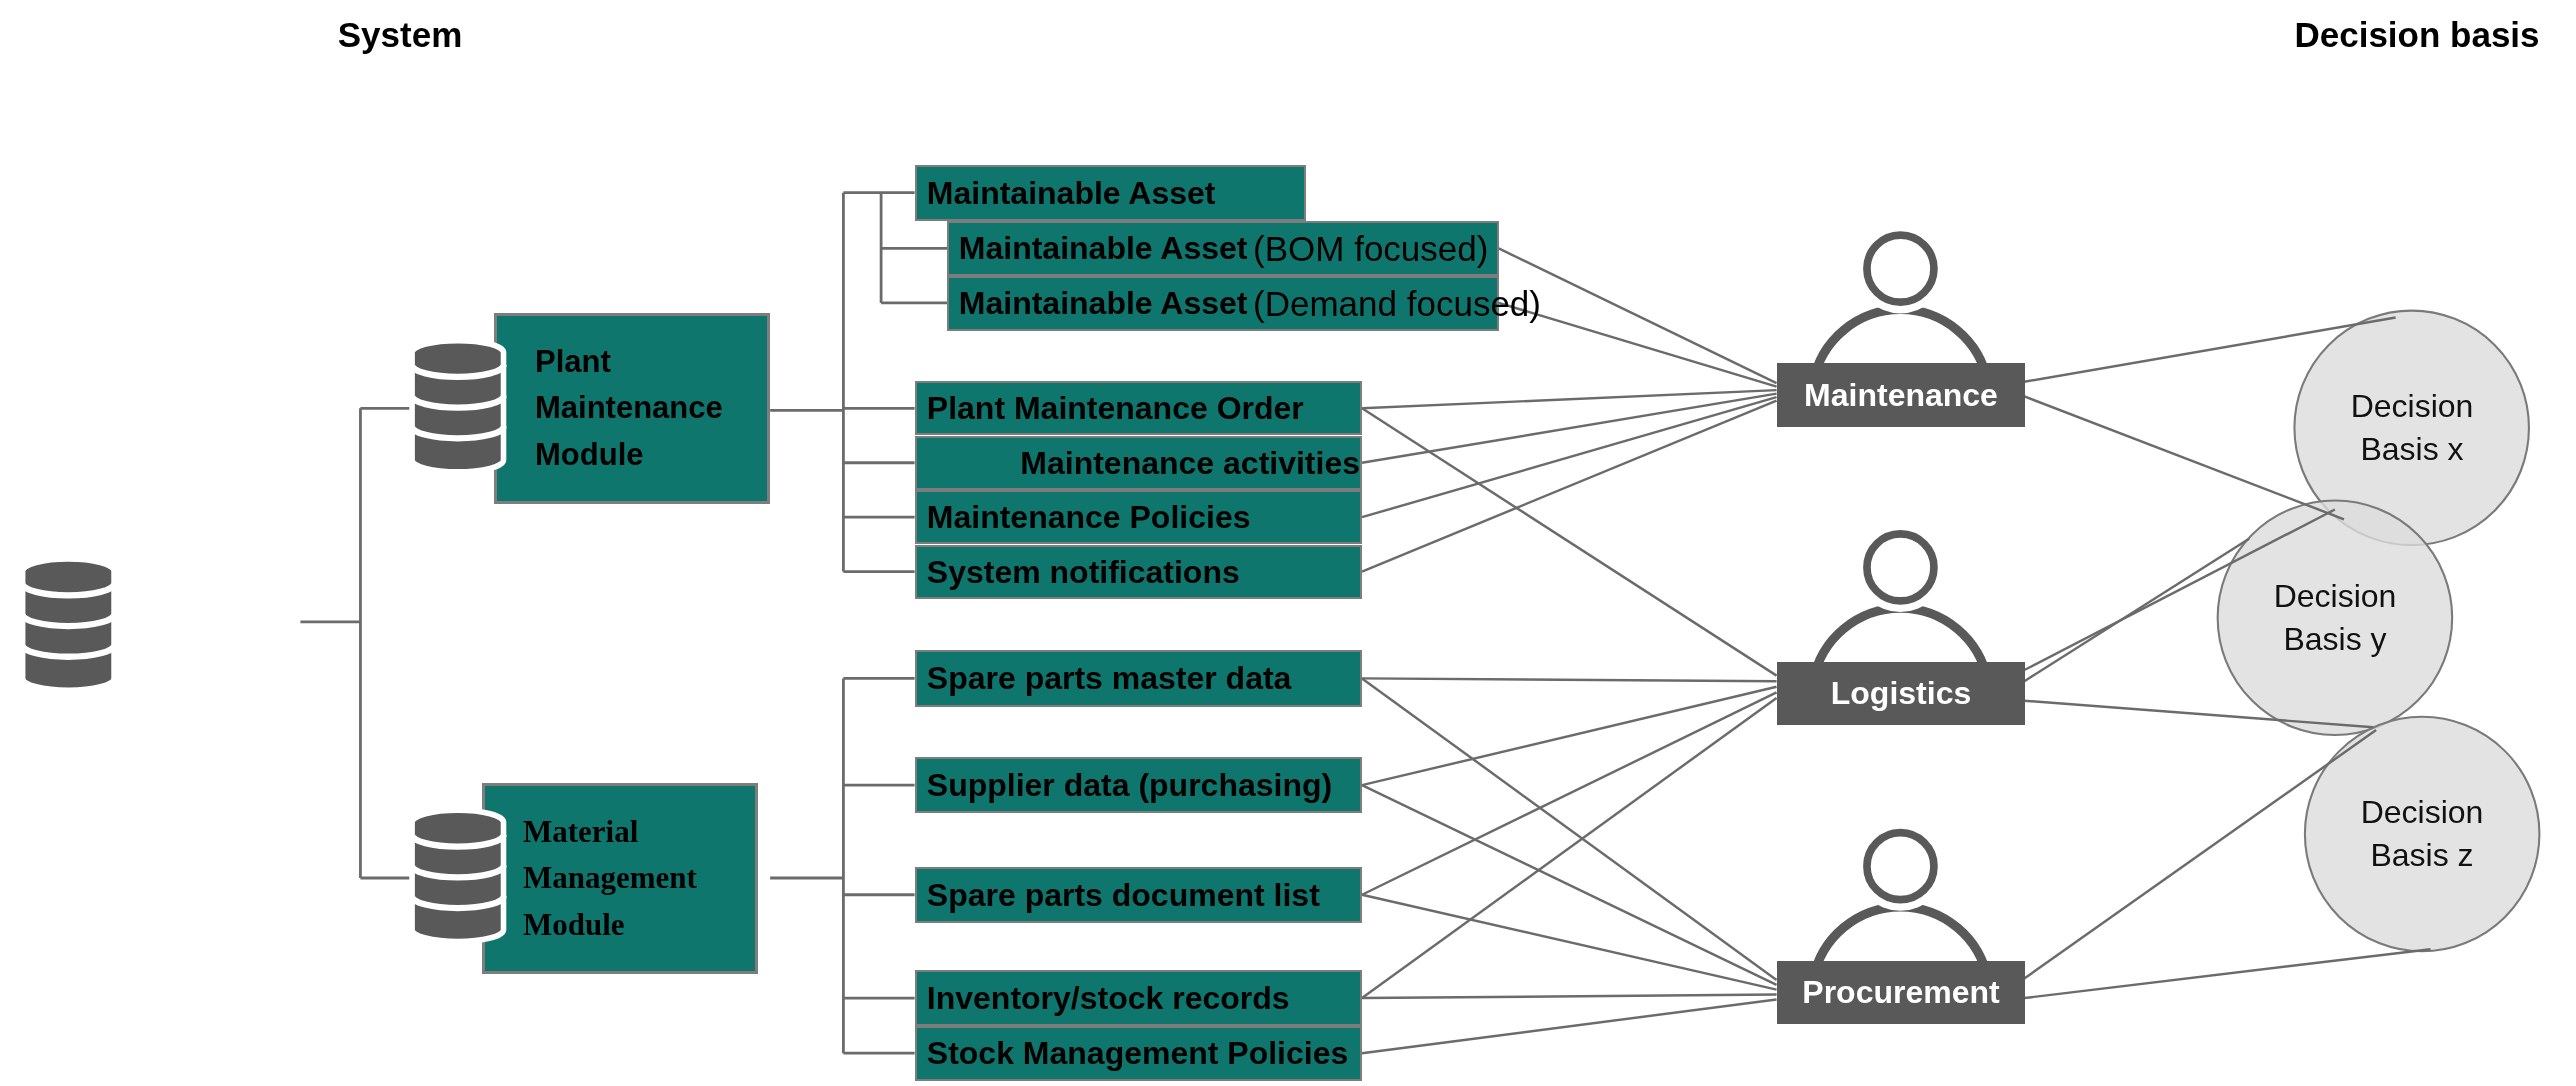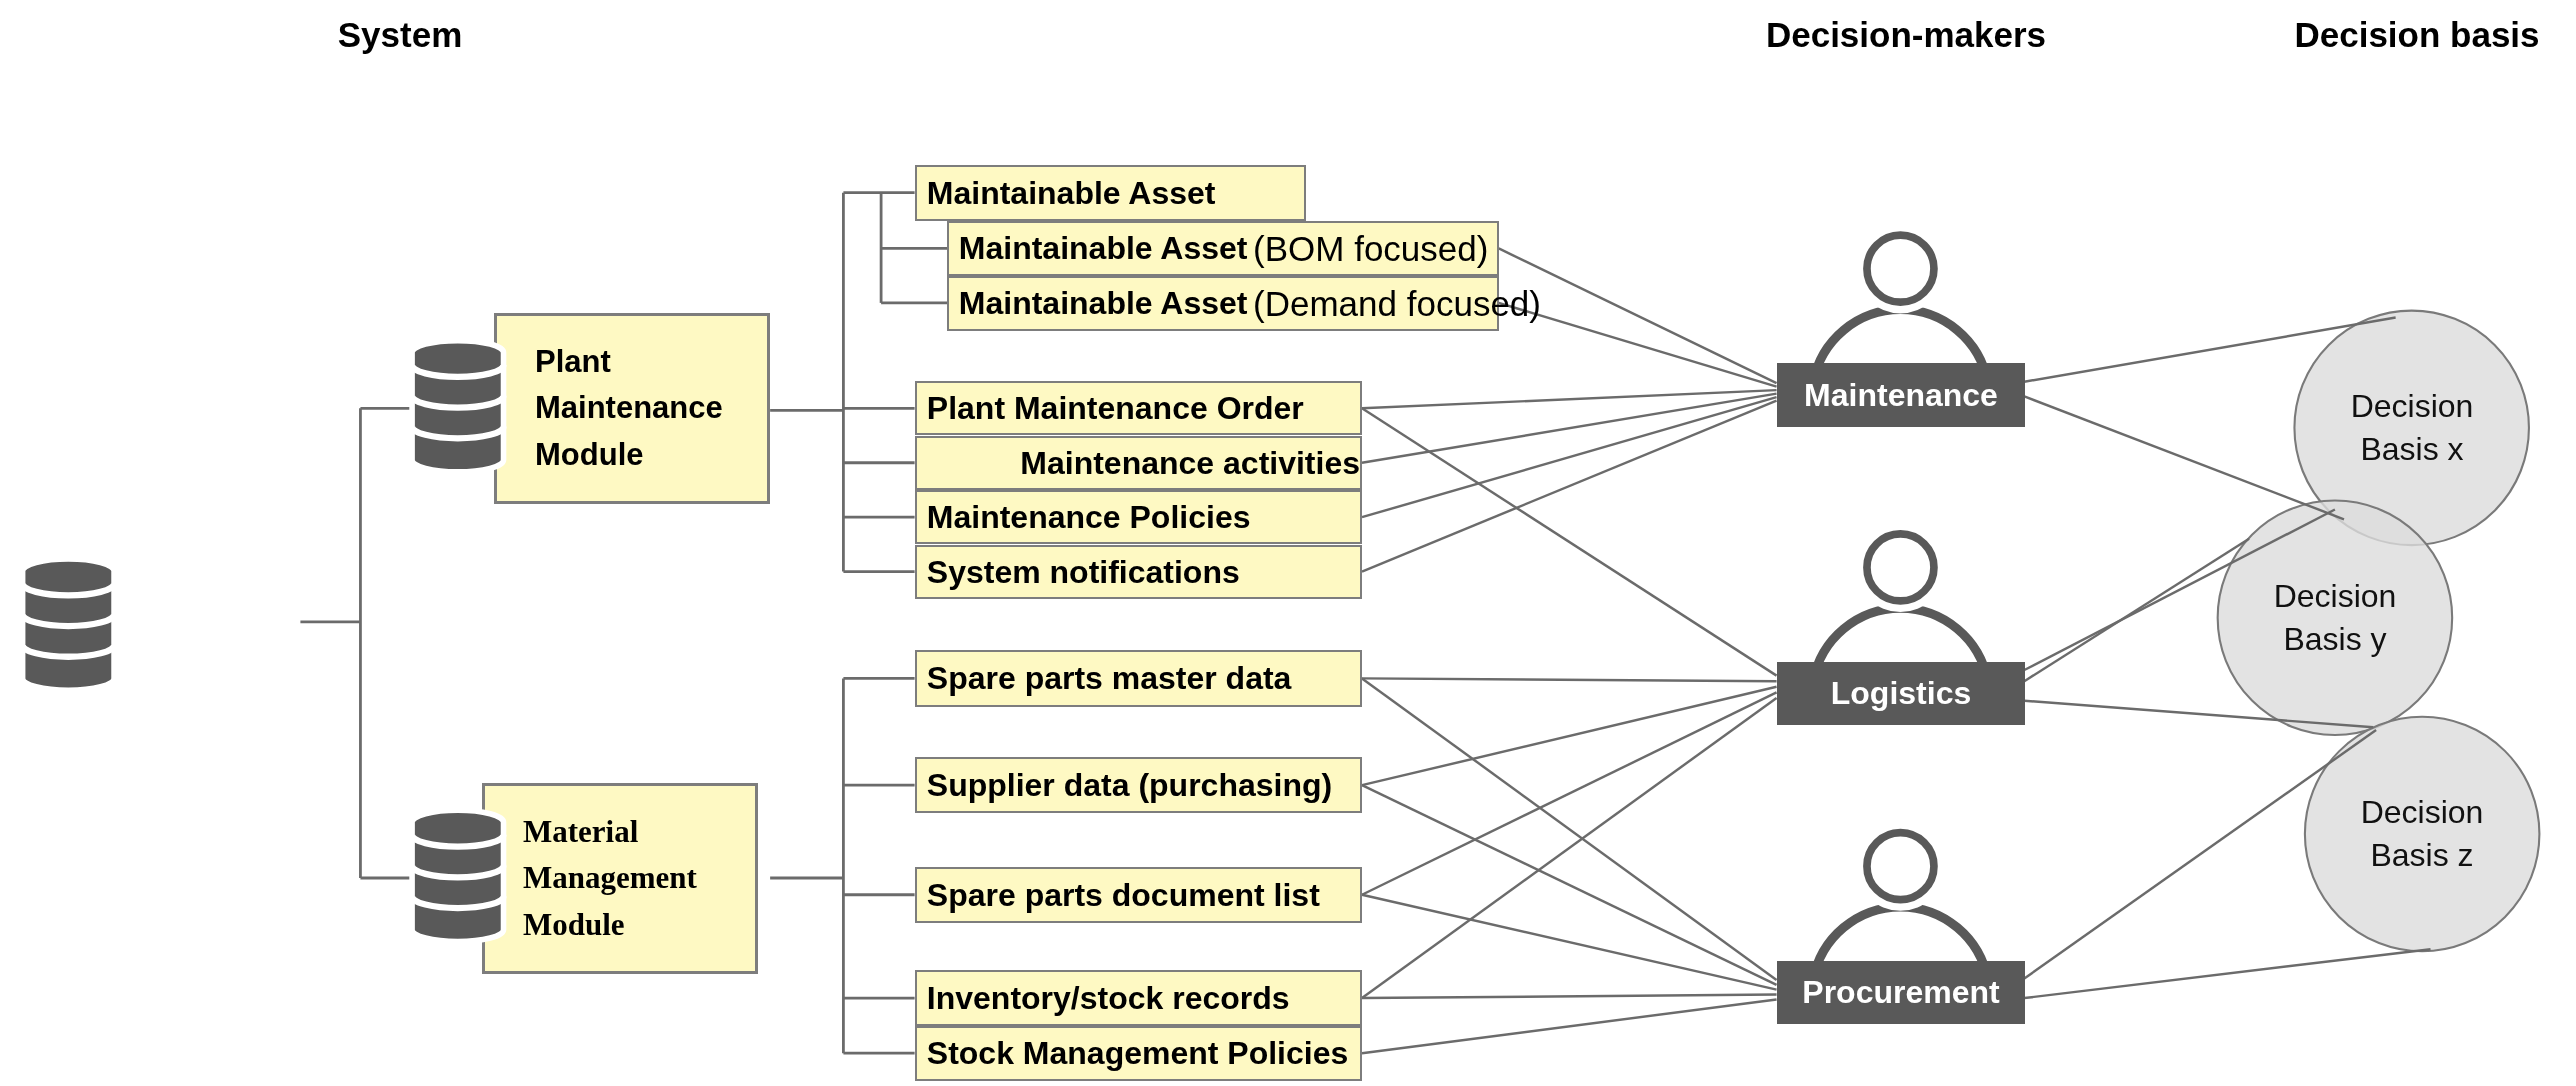--- a/index.html
+++ b/index.html
@@ -13,21 +13,21 @@
   svg.layer{position:absolute;left:0;top:0;width:2576px;height:1086px;}
   #svg-under{z-index:1;}
   #html-layer{position:absolute;left:0;top:0;width:100%;height:100%;z-index:2;}
   #svg-over{z-index:3;pointer-events:none;}
 
   .header{
     position:absolute;transform:translateX(-50%);
     font-weight:bold;font-size:35px;color:#000;white-space:nowrap;
   }
   .box{
-    position:absolute;background:#fef9c3;border:2.8px solid #7d7d7d;
+    position:absolute;background:#0f766e;border:2.8px solid #7d7d7d;
     box-sizing:border-box;display:flex;align-items:center;
     font-weight:bold;font-size:32px;color:#000;
     padding-left:9.8px;white-space:nowrap;
   }
   .box .note{font-weight:normal;font-size:35px;margin-left:5.6px;}
   .module-box{
     border-width:3.5px;flex-direction:column;align-items:flex-start;
     justify-content:center;padding-left:38px;font-size:31px;line-height:1.5;
   }
   .cmms-box{
@@ -111,21 +111,20 @@
       <g>
         <path d="M 2597.5 1404 A 127 127 0 0 1 2847.5 1404" fill="none" stroke="#595959" stroke-width="13"></path>
         <circle cx="2722.5" cy="1241" r="64" fill="#ffffff"></circle>
         <circle cx="2722.5" cy="1241" r="48" fill="#ffffff" stroke="#595959" stroke-width="11"></circle>
       </g>
     </svg>
 
   <div id="html-layer">
 
     <div class="header" style="left:400px;top:15.4px;">System</div>
-    <div class="header" style="left:1906px;top:15.4px;">Decision-makers</div>
     <div class="header" style="left:2417px;top:15.4px;">Decision basis</div>
 
 
     <div id="generated">
         <div class="box module-box" style="left: 494px; top: 313px; width: 276px; height: 191px;">
           <div>Plant</div>
           <div>Maintenance</div>
           <div>Module</div>
         </div>
         <div class="box module-box" style="left: 482px; top: 783px; width: 276px; height: 191px; font-family: Liberation Serif, serif;">

